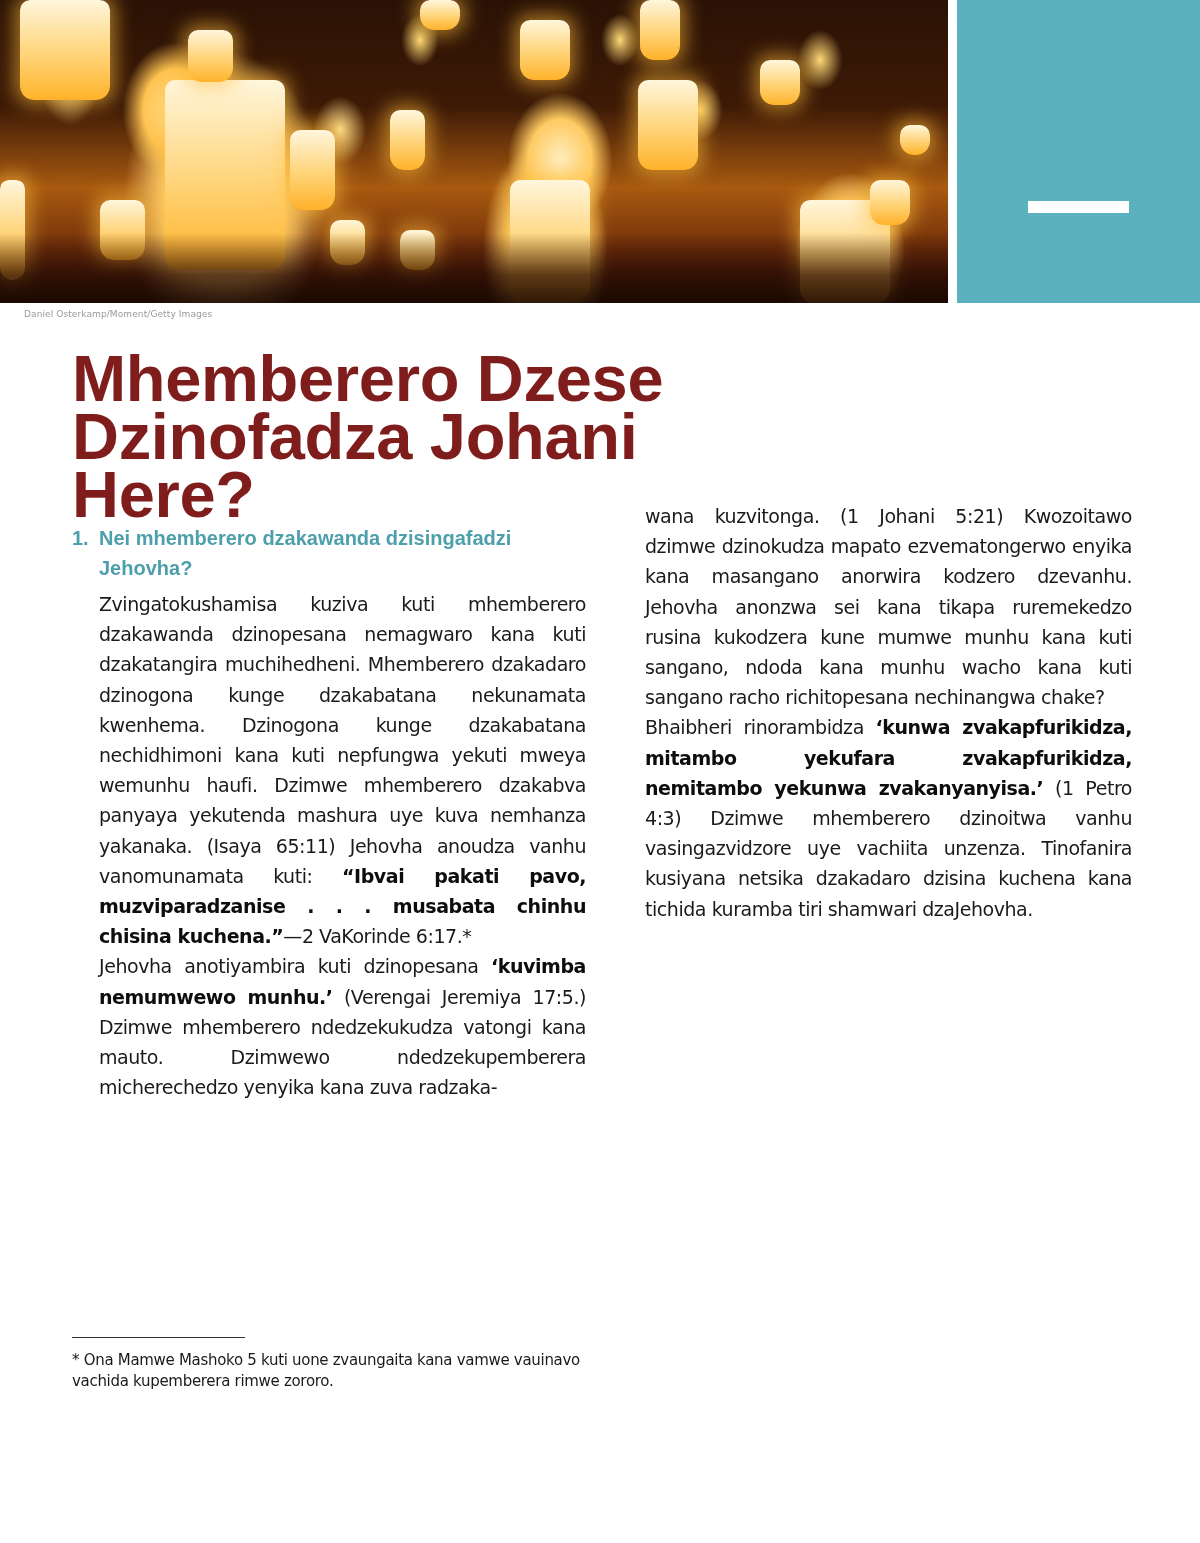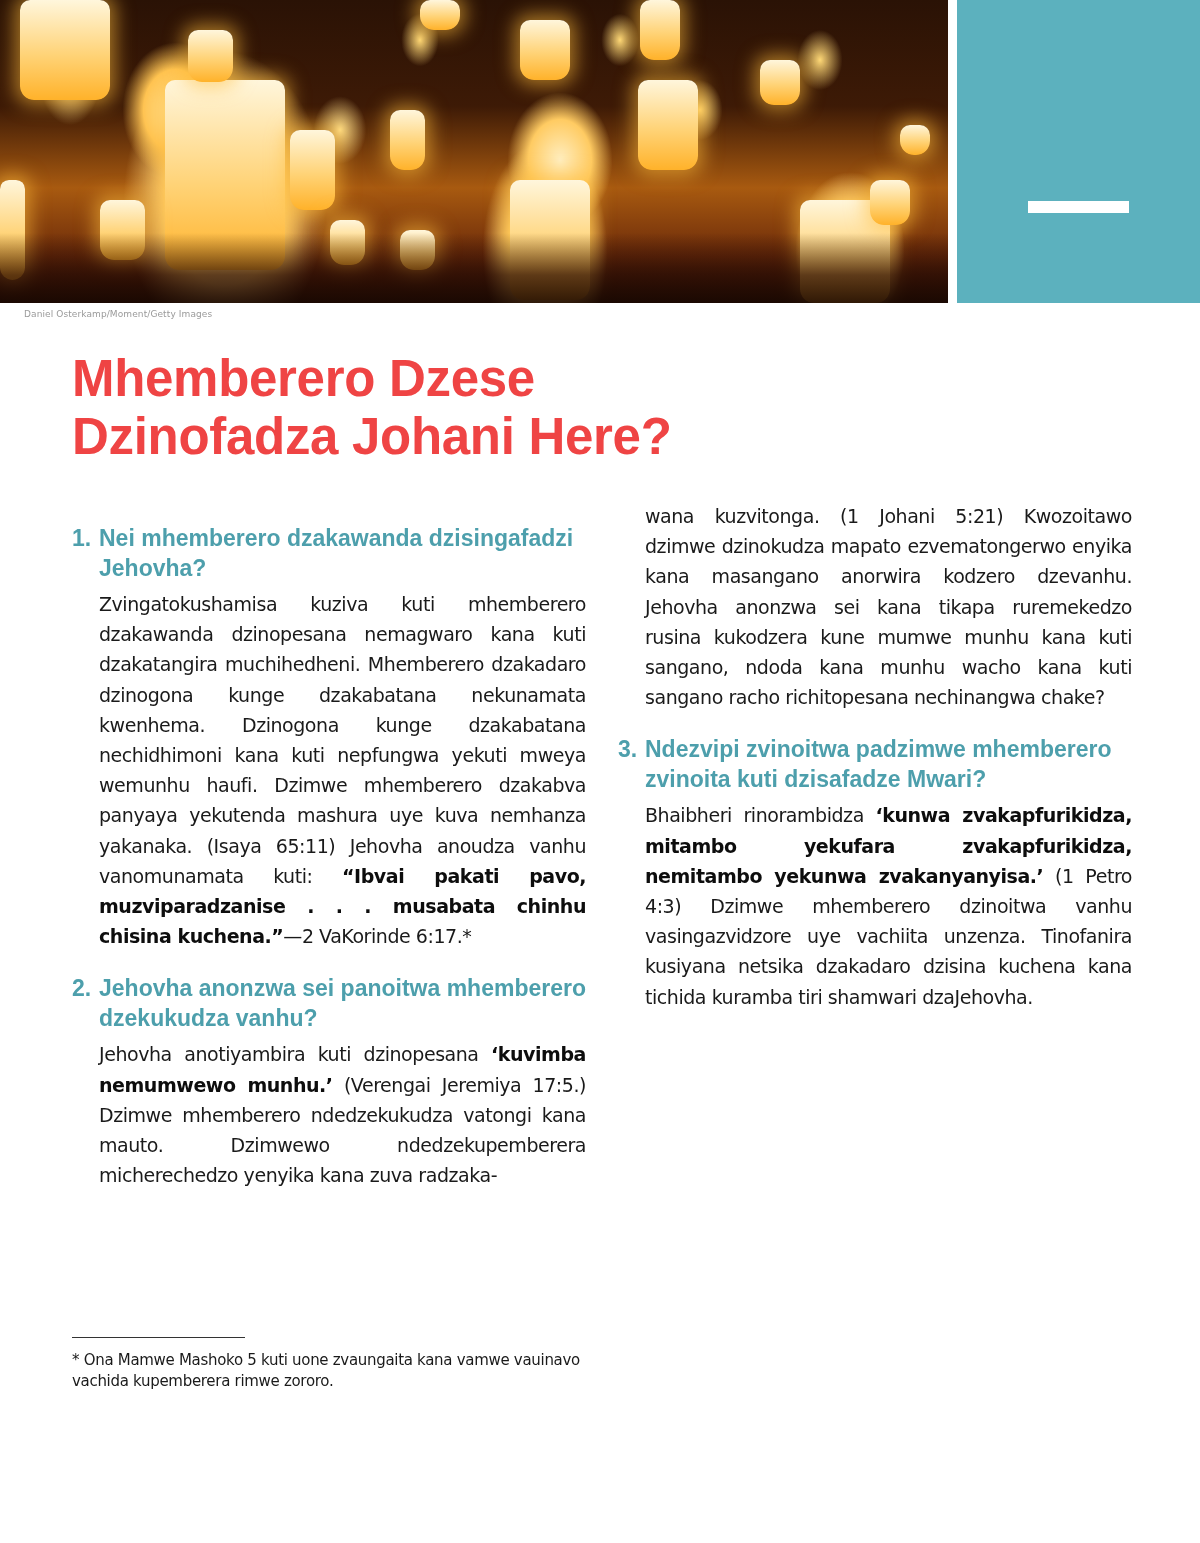--- a/index.html
+++ b/index.html
@@ -50,38 +50,38 @@
     font-size: 86px; line-height: 90px; letter-spacing: 4px;
   }
   .lesson-rule {
     position: absolute; left: 71px; top: 201px; width: 101px; height: 12px; background: #ffffff;
   }
 
   
   .title {
     position: absolute; left: 72px; top: 350px; width: 640px;
     font-family: "Liberation Sans", sans-serif; font-weight: bold;
-    font-size: 51px; line-height: 58px; color: #ef4444; letter-spacing: -0.3px;
+    font-size: 65px; line-height: 58px; color: #7f1d1d; letter-spacing: -0.3px;
   }
 
   
   .col { position: absolute; top: 501px; width: 514px; }
   .col-left { left: 72px; }
   .col-right { left: 618px; }
 
   .para {
     font-family: "DejaVu Sans", sans-serif; font-size: 19px; line-height: 30.2px;
     color: #1a1a1a; text-align: justify; padding-left: 27px; letter-spacing: -0.45px;
     hyphens: manual;
   }
   .para b { font-weight: bold; color: #0d0d0d; }
 
   .question {
     font-family: "Liberation Sans", sans-serif; font-weight: bold;
-    font-size: 23px; line-height: 30px; color: #4d9fac;
+    font-size: 20px; line-height: 30px; color: #4d9fac;
     padding-left: 27px; text-indent: -27px; margin-top: 20px; margin-bottom: 6px;
   }
   .question .qnum { display: inline-block; width: 27px; text-indent: 0; }
 
   .footnote-rule {
     position: absolute; left: 72px; top: 1337px; width: 173px; height: 1px; background: #333;
   }
   .footnote {
     position: absolute; left: 72px; top: 1350px; width: 520px;
     font-family: "DejaVu Sans", sans-serif; font-size: 15px; line-height: 21px; color: #1a1a1a;
@@ -125,33 +125,27 @@
 
 <div class="col col-left">
 
   <h2 class="question" style="margin-top:22px;">
     <span class="qnum">1.</span><span>Nei mhemberero dzakawanda dzisingafadzi Jehovha?</span>
   </h2>
   <p class="para">
     <span>Zvingatokushamisa kuziva kuti mhemberero dzakawanda dzinopesana nemagwaro kana kuti dzakatangira muchihedheni. Mhemberero dzakadaro dzinogona kunge dzakabatana nekunamata kwenhema. Dzinogona kunge dzakabatana nechidhimoni kana kuti nepfungwa yekuti mweya wemunhu haufi. Dzimwe mhemberero dzakabva panyaya yekutenda mashura uye kuva nemhanza yakanaka. (Isaya 65:11) Jehovha anoudza vanhu vanomunamata kuti: </span><b>“Ibvai pakati pavo, muzviparadzanise . . . musabata chinhu chisina kuchena.”</b><span>—2 VaKorinde 6:17.*</span>
   </p>
 
-  <h2 class="question" style="margin-top:22px;">
-    <span class="qnum">2.</span><span>Jehovha anonzwa sei panoitwa mhemberero dzekukudza vanhu?</span>
-  </h2>
   <p class="para">
     <span>Jehovha anotiyambira kuti dzinopesana </span><b>‘kuvimba nemumwewo munhu.’</b><span> (Verengai Jeremiya 17:5.) Dzimwe mhemberero ndedzekukudza vatongi kana mauto. Dzimwewo ndedzekupemberera micherechedzo yenyika kana zuva radzaka-</span>
   </p>
 </div>
 
 <div class="col col-right">
   <p class="para">wana kuzvitonga. (1 Johani 5:21) Kwozoitawo dzimwe dzinokudza mapato ezvematongerwo enyika kana masangano anorwira kodzero dzevanhu. Jehovha anonzwa sei kana tikapa ruremekedzo rusina kukodzera kune mumwe munhu kana kuti sangano, ndoda kana munhu wacho kana kuti sangano racho richitopesana nechinangwa chake?</p>
 
-  <h2 class="question" style="margin-top:22px;">
-    <span class="qnum">3.</span><span>Ndezvipi zvinoitwa padzimwe mhemberero zvinoita kuti dzisafadze Mwari?</span>
-  </h2>
   <p class="para">
     <span>Bhaibheri rinorambidza </span><b>‘kunwa zvakapfurikidza, mitambo yekufara zvakapfurikidza, nemitambo yekunwa zvakanyanyisa.’</b><span> (1 Petro 4:3) Dzimwe mhemberero dzinoitwa vanhu vasingazvidzore uye vachiita unzenza. Tinofanira kusiyana netsika dzakadaro dzisina kuchena kana tichida kuramba tiri shamwari dzaJehovha.</span>
   </p>
 </div>
 
 <div class="footnote-rule"></div>
 <p class="footnote">* Ona Mamwe Mashoko 5 kuti uone zvaungaita kana vamwe vauinavo vachida kupemberera rimwe zororo.</p>
 
 </body></html>

